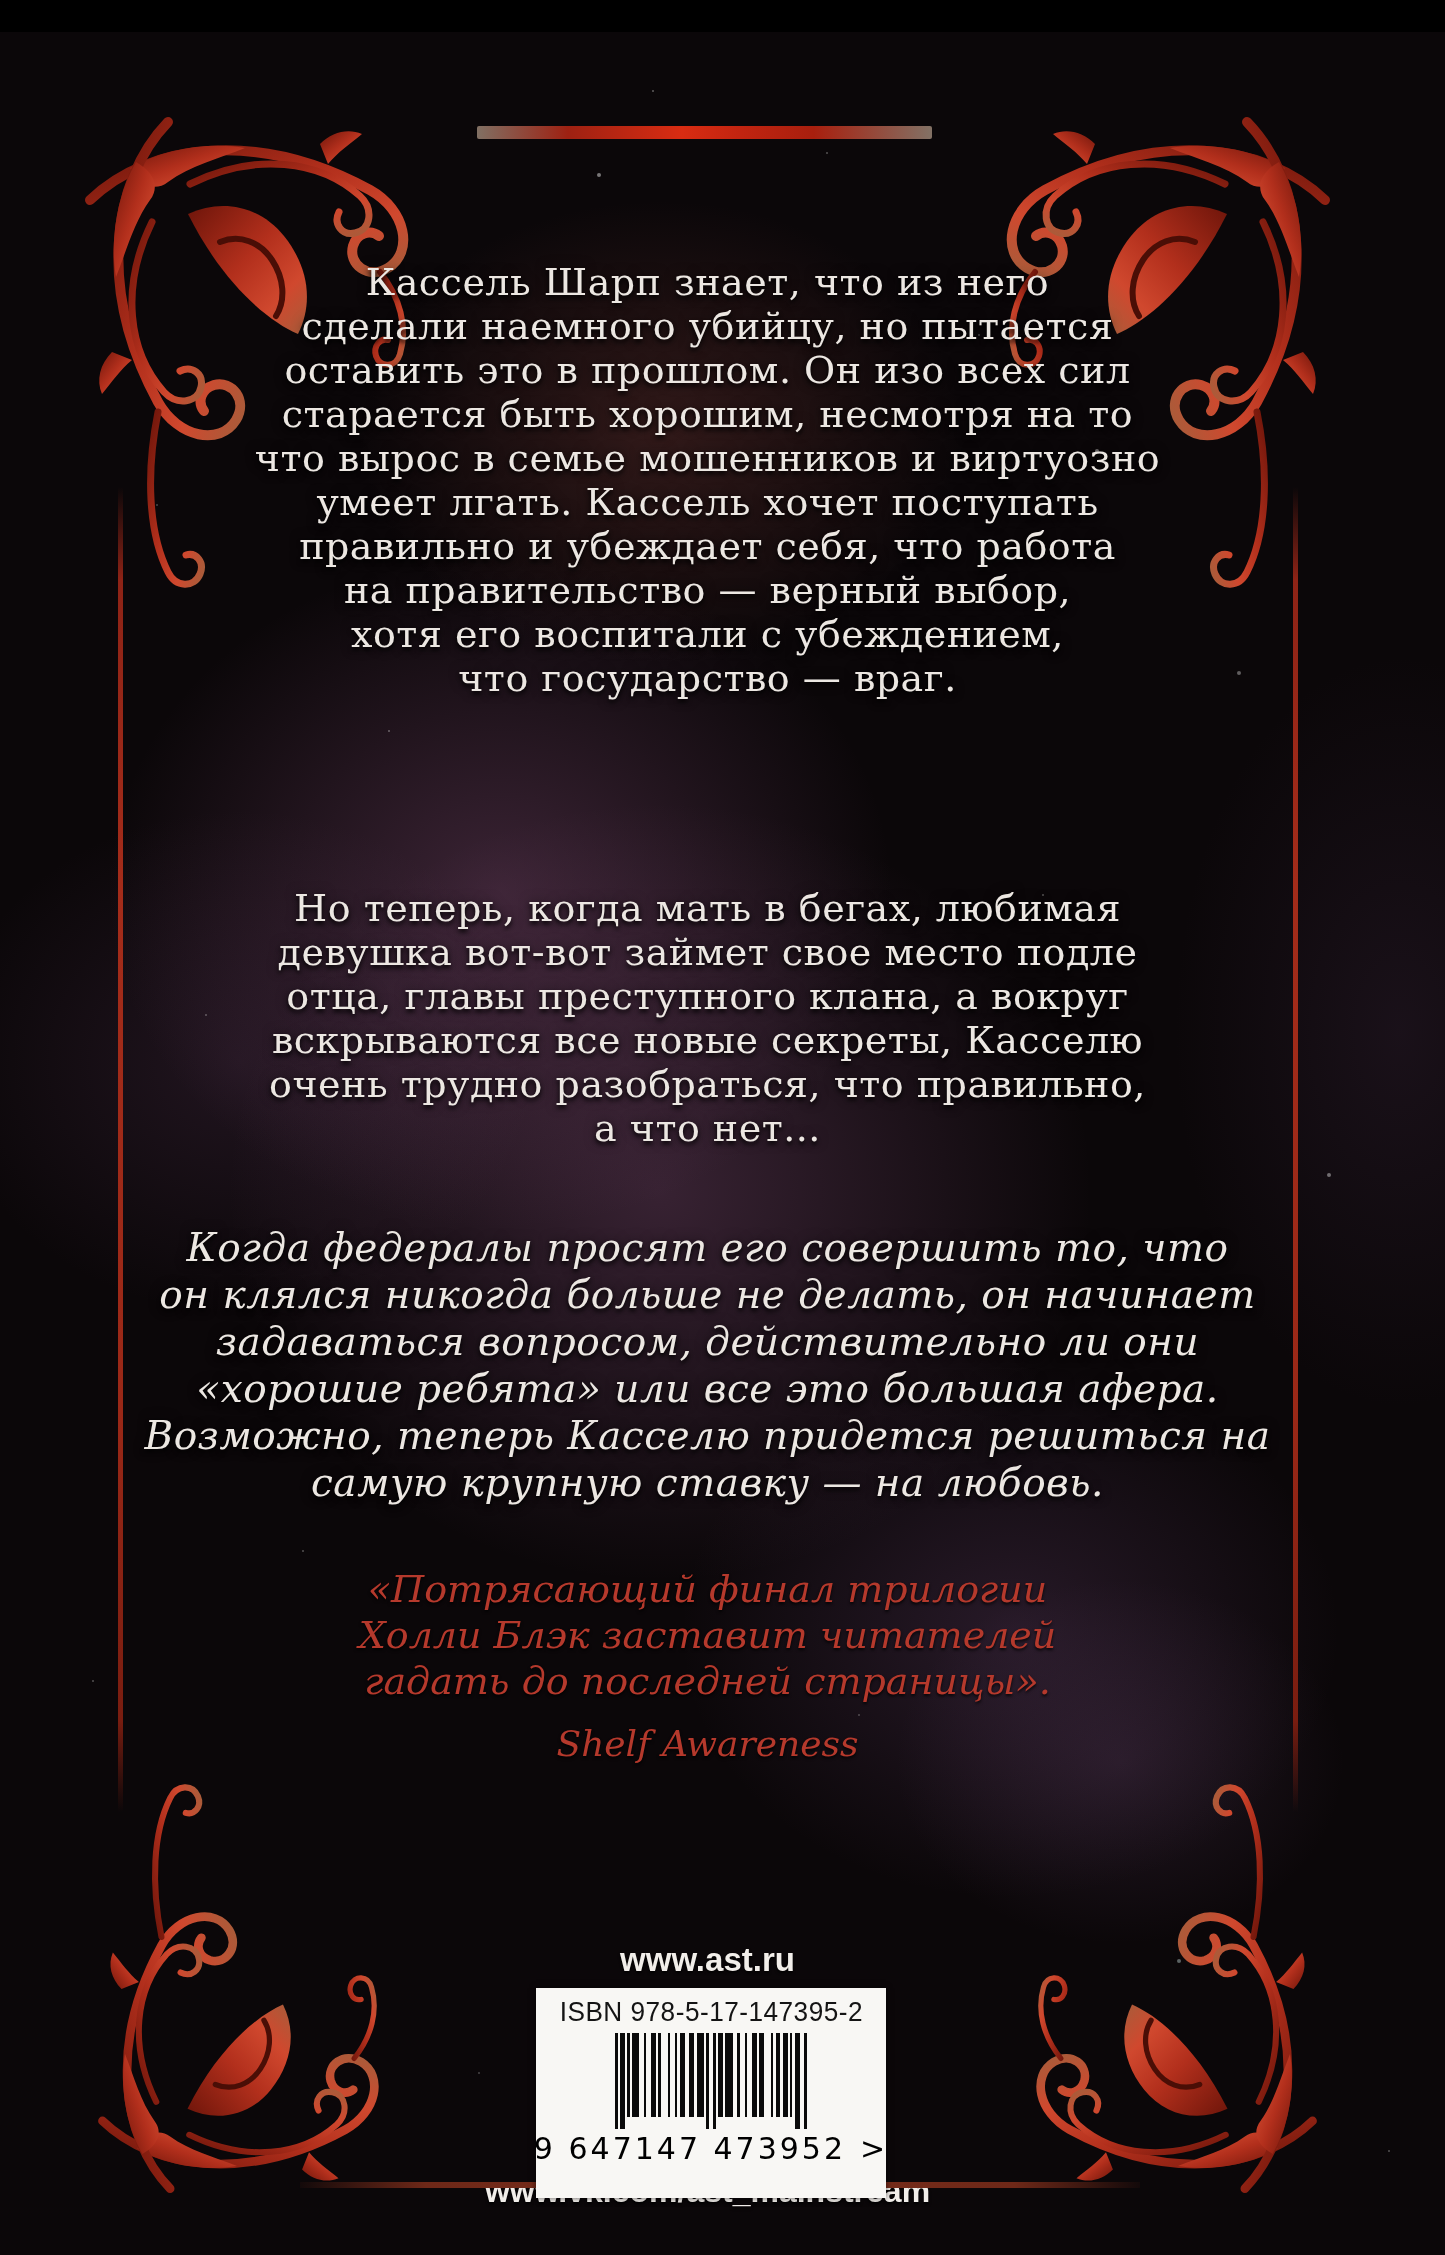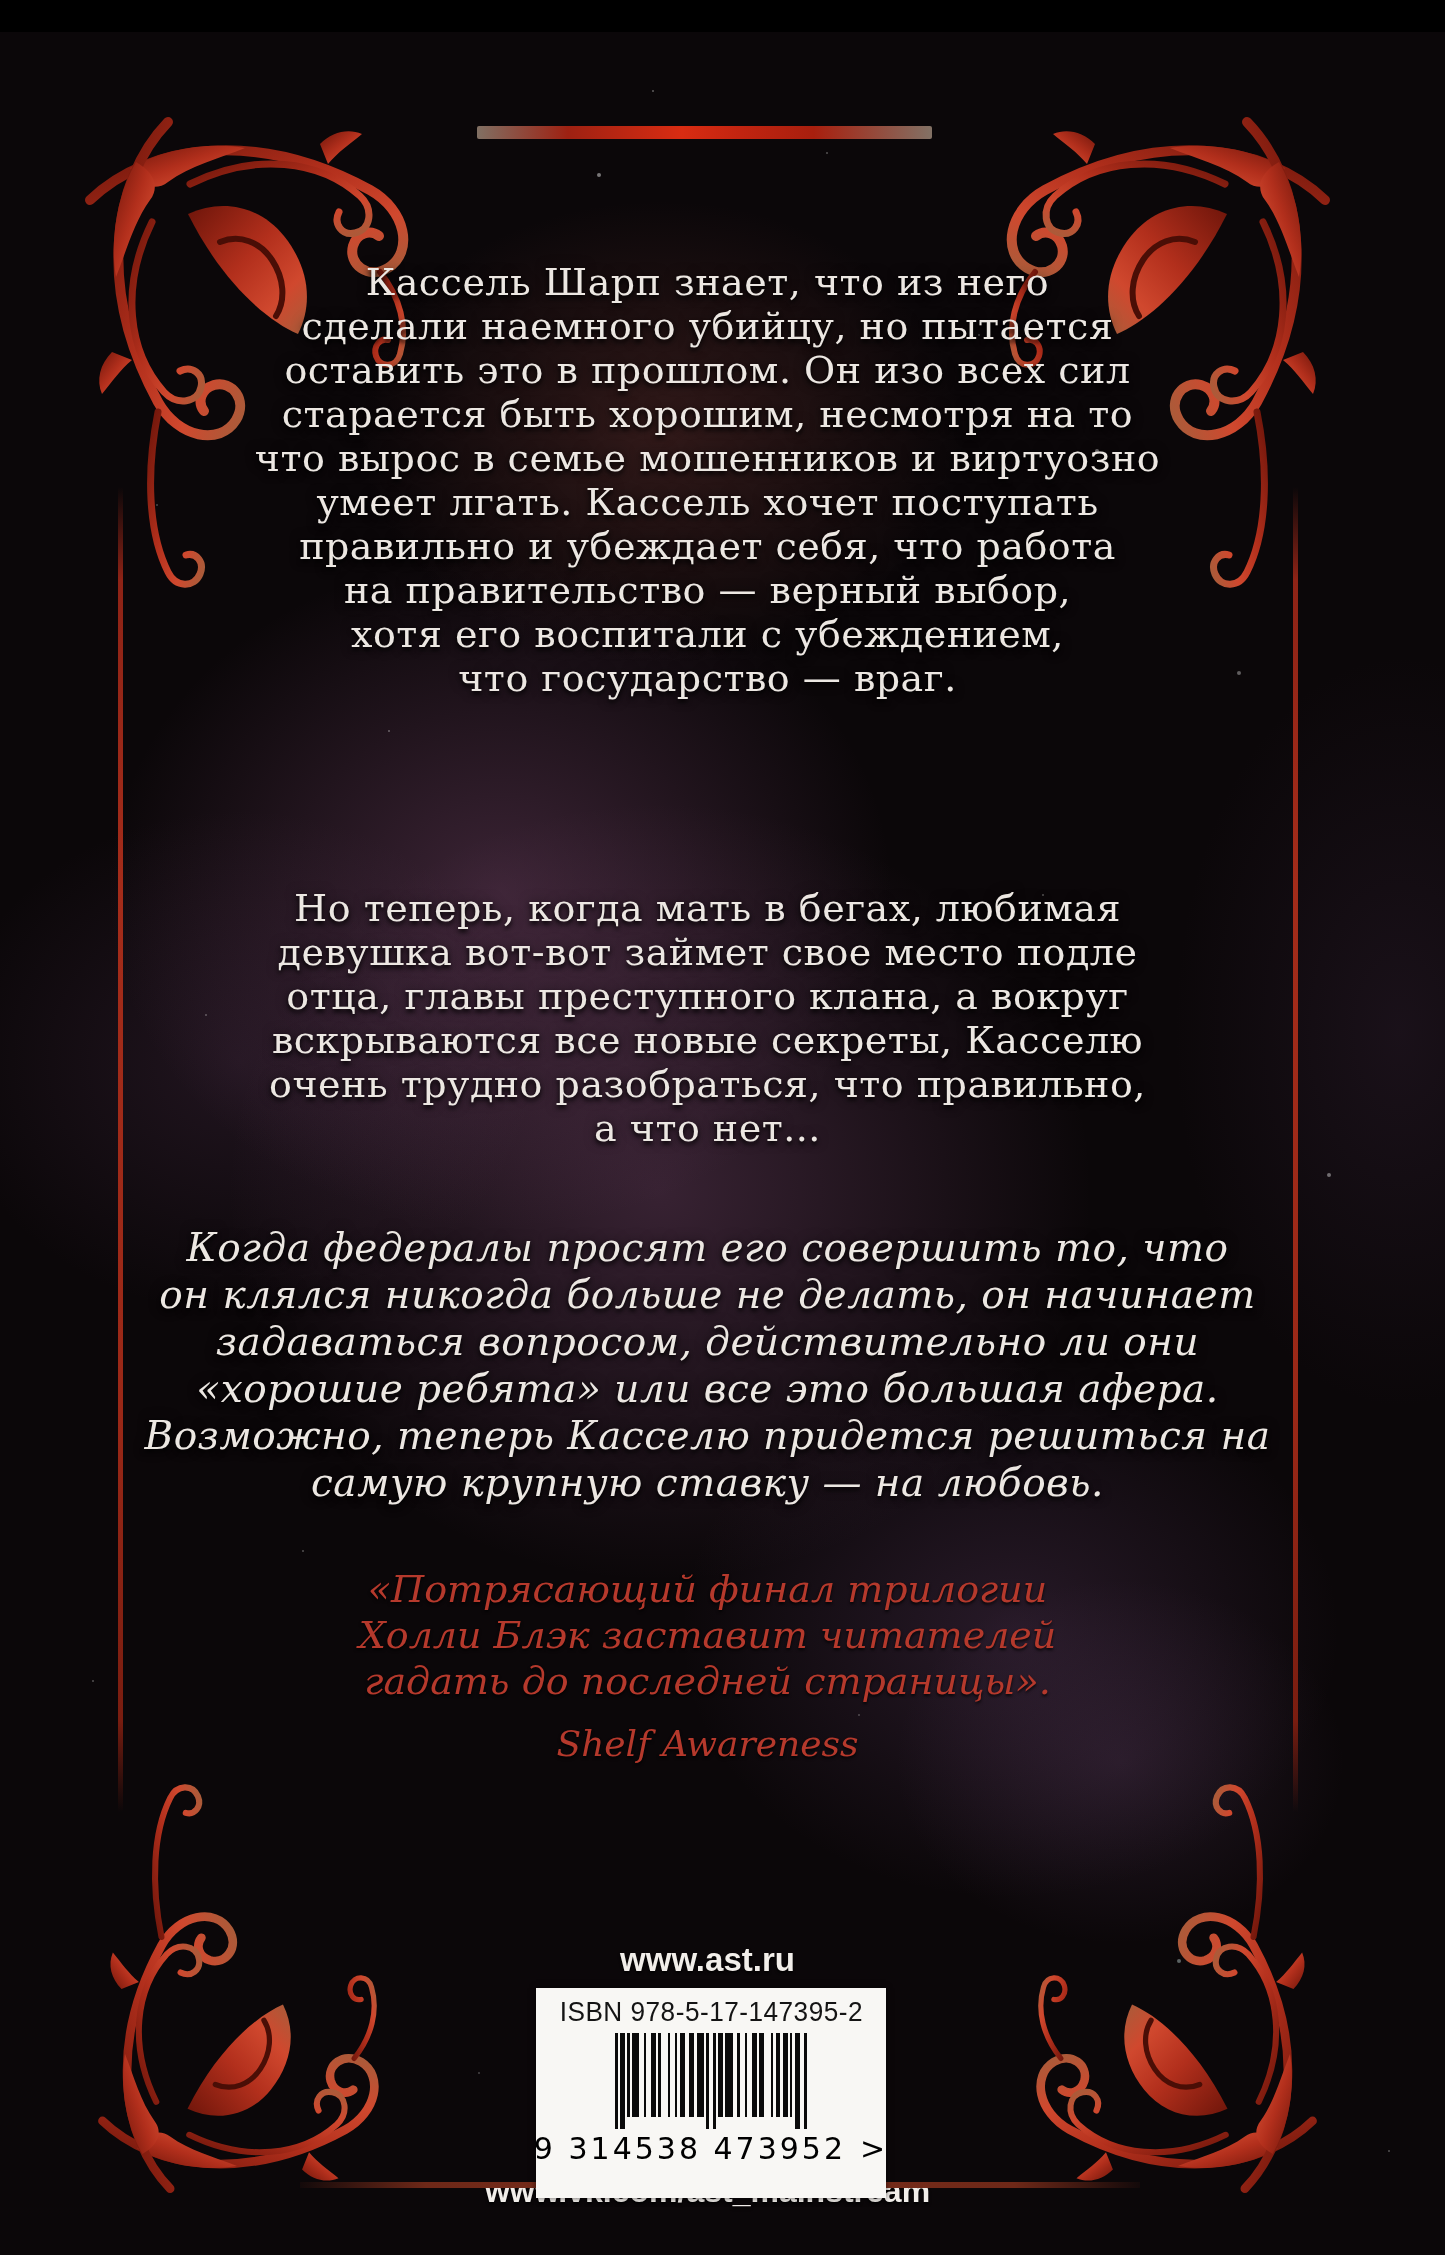--- a/index.html
+++ b/index.html
@@ -211,20 +211,20 @@
         <div style="flex: 0 0 auto; width: 2.4px; height: 88%; background: transparent;"></div>
         <div style="flex: 0 0 auto; width: 4.8px; height: 88%; background: rgb(10, 10, 10);"></div>
         <div style="flex: 0 0 auto; width: 2.4px; height: 88%; background: transparent;"></div>
         <div style="flex: 0 0 auto; width: 2.4px; height: 88%; background: rgb(10, 10, 10);"></div>
         <div style="flex: 0 0 auto; width: 2.4px; height: 88%; background: transparent;"></div>
         <div style="flex: 0 0 auto; width: 4.8px; height: 100%; background: rgb(10, 10, 10);"></div>
         <div style="flex: 0 0 auto; width: 4.8px; height: 100%; background: transparent;"></div>
         <div style="flex: 0 0 auto; width: 2.4px; height: 100%; background: rgb(10, 10, 10);"></div>
       </div>
     <div class="digits">
-      <span>9 314538 473952</span>
+      <span>9 647147 473952</span>
         <span>&gt;</span>
     </div>
   </div>
 
   <div class="axis-block social-url">www.vk.com/ast_mainstream</div>
 
 </div>
 
 </body></html>

